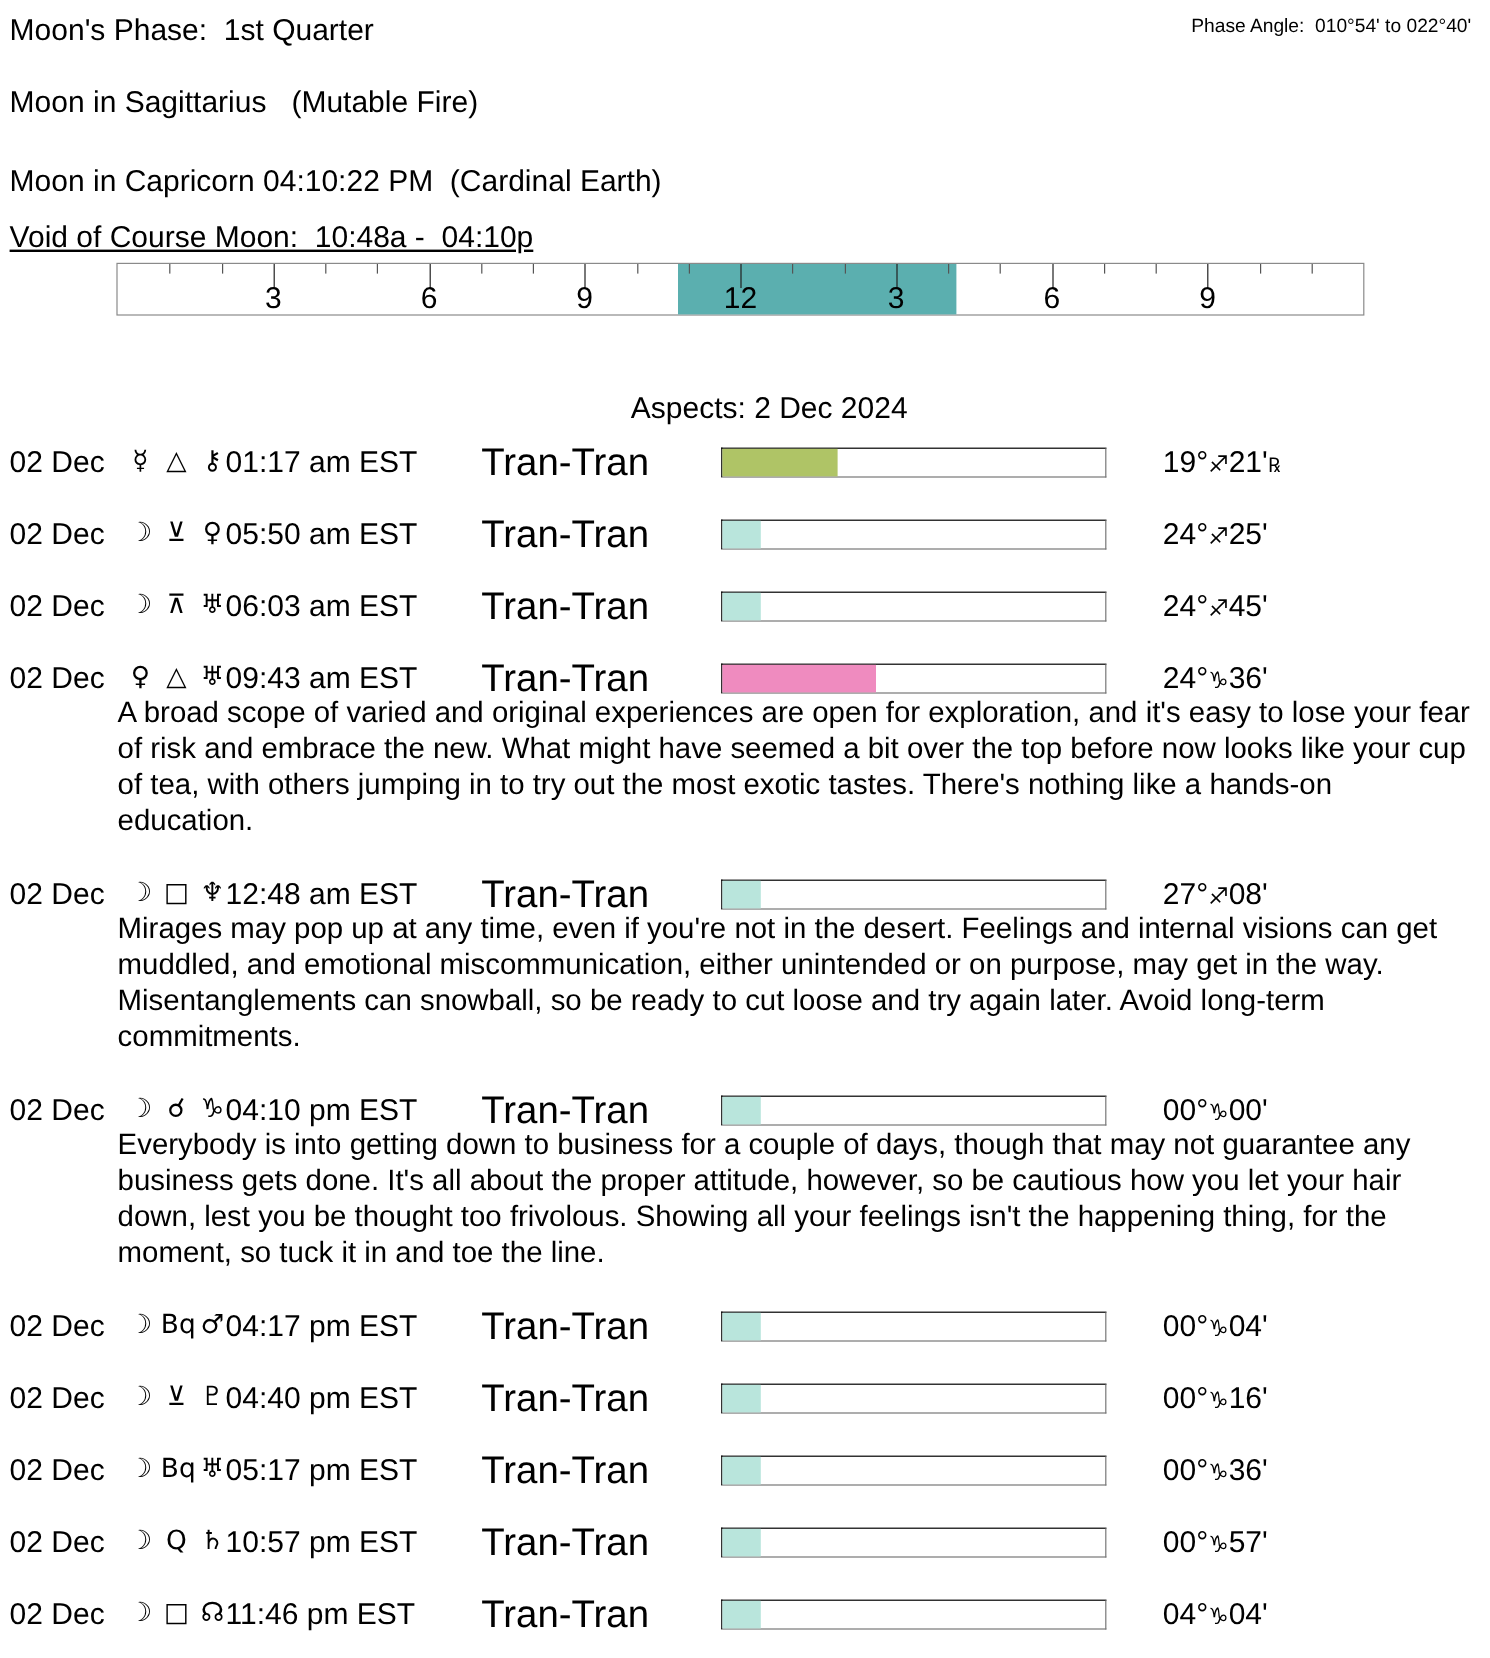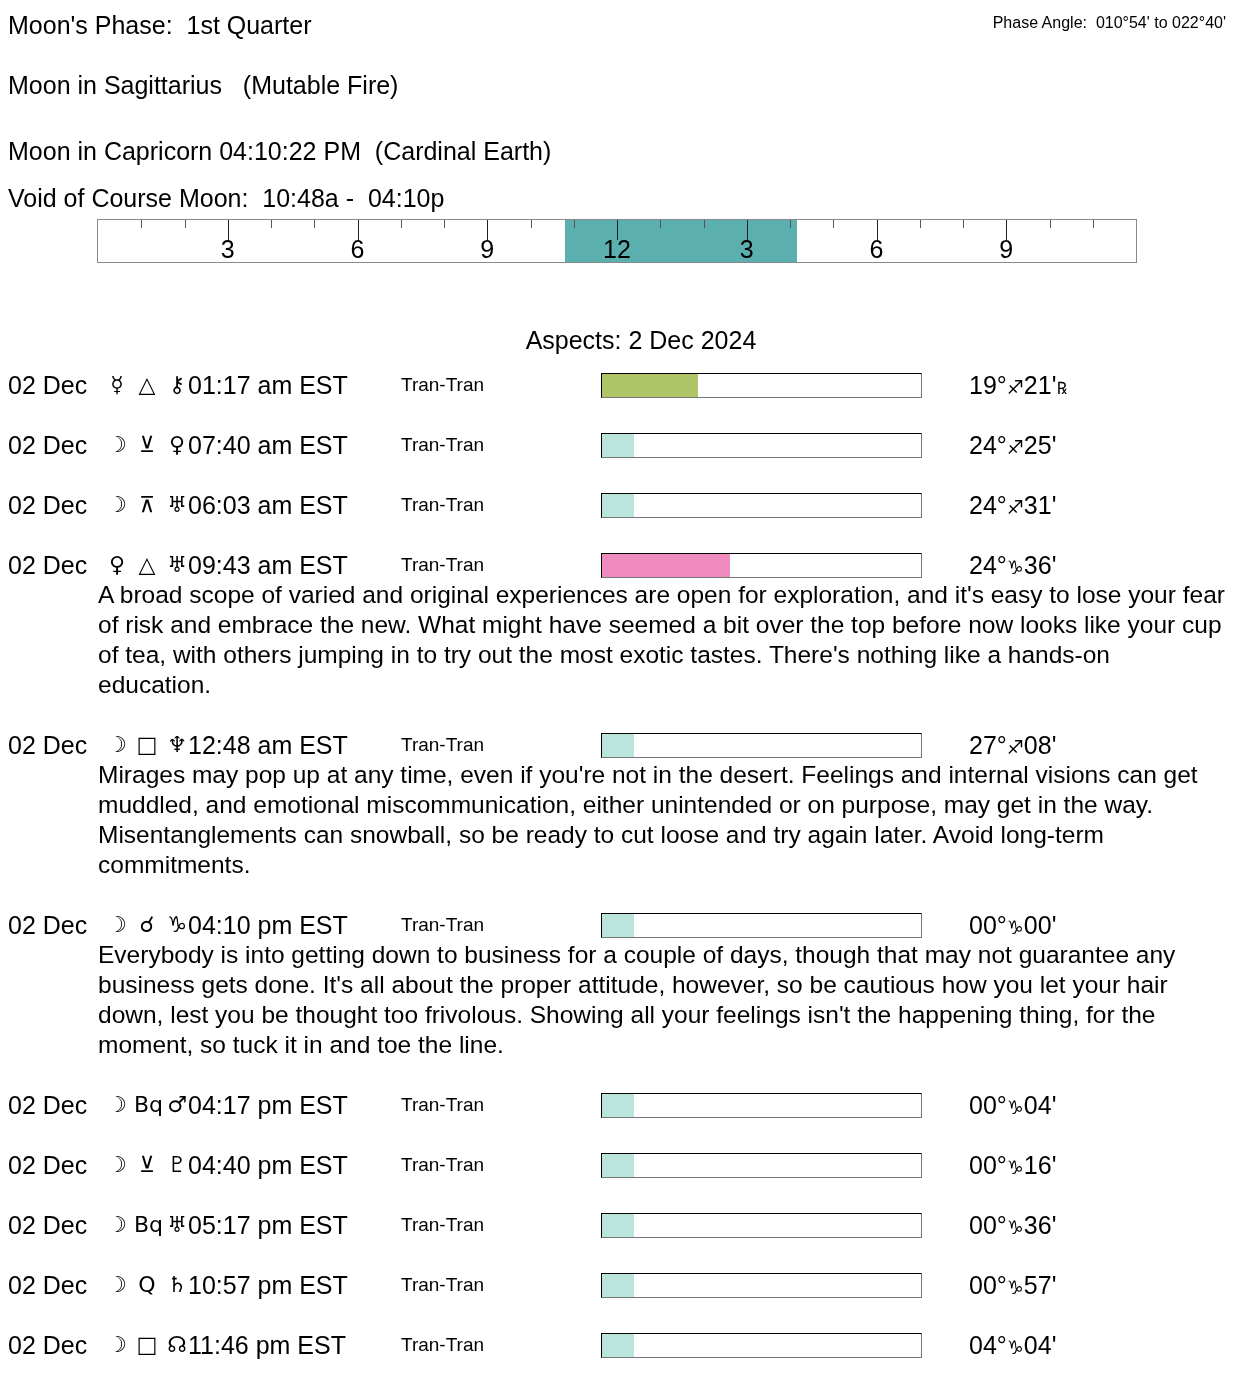--- a/index.html
+++ b/index.html
@@ -4,21 +4,21 @@
 <style>
   html, body { margin: 0; padding: 0; background: #ffffff; }
   body {
     width: 1242px; height: 1382px; position: relative; overflow: hidden;
     font-family: "Liberation Sans", sans-serif; color: #000;
   }
   .line { position: absolute; left: 8px; font-size: 25px; white-space: pre; line-height: 30px; }
   #phase { top: 10px; }
   #sign { top: 70px; }
   #ingress { top: 136px; }
-  #voc { top: 183px; }
+  #voc { top: 183px; text-decoration: underline; }
   #phase-angle { position: absolute; right: 16px; top: 9px; font-size: 16px; white-space: pre; line-height: 28px; }
 
   #timeline {
     position: absolute; left: 97px; top: 219px; width: 1040px; height: 44px;
     box-sizing: border-box; border: 1px solid #8a8a8a; background: #fff;
   }
   #timeline .voc-band { position: absolute; top: 0; bottom: 0; background: #5bafaf; }
   #timeline .tick { position: absolute; top: 0; width: 1px; background: #222; }
   #timeline .tick.minor { height: 8px; background: #555; }
   #timeline .tick.major { height: 20px; }
@@ -28,21 +28,21 @@
 
   #aspects { position: absolute; top: 370px; left: 0; width: 1148px; }
   .aspect { position: relative; }
   .aspect-row { position: relative; height: 30px; }
   .aspect-row .date { position: absolute; left: 8px; font-size: 25px; line-height: 30px; white-space: pre; }
   .aspect-row .glyph { position: absolute; font-size: 22px; line-height: 30px; text-align: center; width: 26px; font-family: "DejaVu Sans", sans-serif; }
   .aspect-row .g1 { left: 104px; }
   .aspect-row .g2 { left: 134px; }
   .aspect-row .g3 { left: 164px; }
   .aspect-row .time { position: absolute; left: 188px; font-size: 25px; line-height: 30px; white-space: pre; }
-  .aspect-row .kind { position: absolute; left: 401px; font-size: 19px; line-height: 30px; }
+  .aspect-row .kind { position: absolute; left: 401px; font-size: 32px; line-height: 30px; }
   .aspect-row .bar {
     position: absolute; left: 601px; top: 3px; width: 321px; height: 25px;
     box-sizing: border-box; border: 1px solid #000; border-right-color: #777; border-bottom-color: #777; background: #fff;
   }
   .aspect-row .bar .fill { position: absolute; left: 0; top: 0; bottom: 0; }
   .aspect-row .pos { position: absolute; left: 969px; font-size: 25px; line-height: 30px; white-space: pre; }
   .aspect-row .pos .sg { font-family: "DejaVu Sans", sans-serif; font-size: 19px; }
   .aspect-row .pos .rx { font-size: 17px; }
   .desc { margin: 0 0 0 98px; width: 1130px; font-size: 24.5px; line-height: 30px; padding-bottom: 30px; }
   .gap { height: 30px; }
@@ -107,41 +107,41 @@
       <span class="pos"><span>19°</span><span class="sg">♐</span><span>21'</span><span class="rx">℞</span></span>
     </div>
   <div class="gap"></div>
     </div>
     <div class="aspect">
     <div class="aspect-row">
       <span class="date">02 Dec</span>
       <span class="glyph g1">☽</span>
       <span class="glyph g2">⊻</span>
       <span class="glyph g3">♀</span>
-      <span class="time">07:40 am EST</span>
+      <span class="time">05:50 am EST</span>
       <span class="kind">Tran-Tran</span>
       <div class="bar">
           <div class="fill" style="width: 10%; background: rgb(185, 229, 220);"></div>
         </div>
       <span class="pos"><span>24°</span><span class="sg">♐</span><span>25'</span><span class="rx"></span></span>
     </div>
   <div class="gap"></div>
     </div>
     <div class="aspect">
     <div class="aspect-row">
       <span class="date">02 Dec</span>
       <span class="glyph g1">☽</span>
       <span class="glyph g2">⊼</span>
       <span class="glyph g3">♅</span>
       <span class="time">06:03 am EST</span>
       <span class="kind">Tran-Tran</span>
       <div class="bar">
           <div class="fill" style="width: 10%; background: rgb(185, 229, 220);"></div>
         </div>
-      <span class="pos"><span>24°</span><span class="sg">♐</span><span>31'</span><span class="rx"></span></span>
+      <span class="pos"><span>24°</span><span class="sg">♐</span><span>45'</span><span class="rx"></span></span>
     </div>
   <div class="gap"></div>
     </div>
     <div class="aspect">
     <div class="aspect-row">
       <span class="date">02 Dec</span>
       <span class="glyph g1">♀</span>
       <span class="glyph g2">△</span>
       <span class="glyph g3">♅</span>
       <span class="time">09:43 am EST</span>

